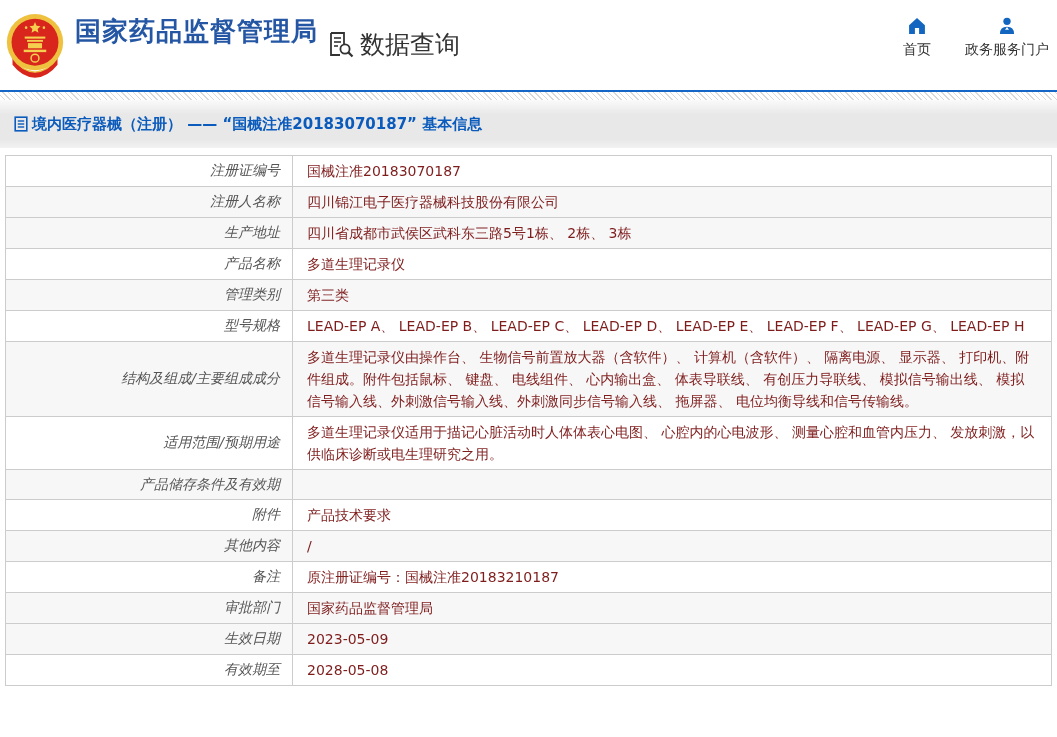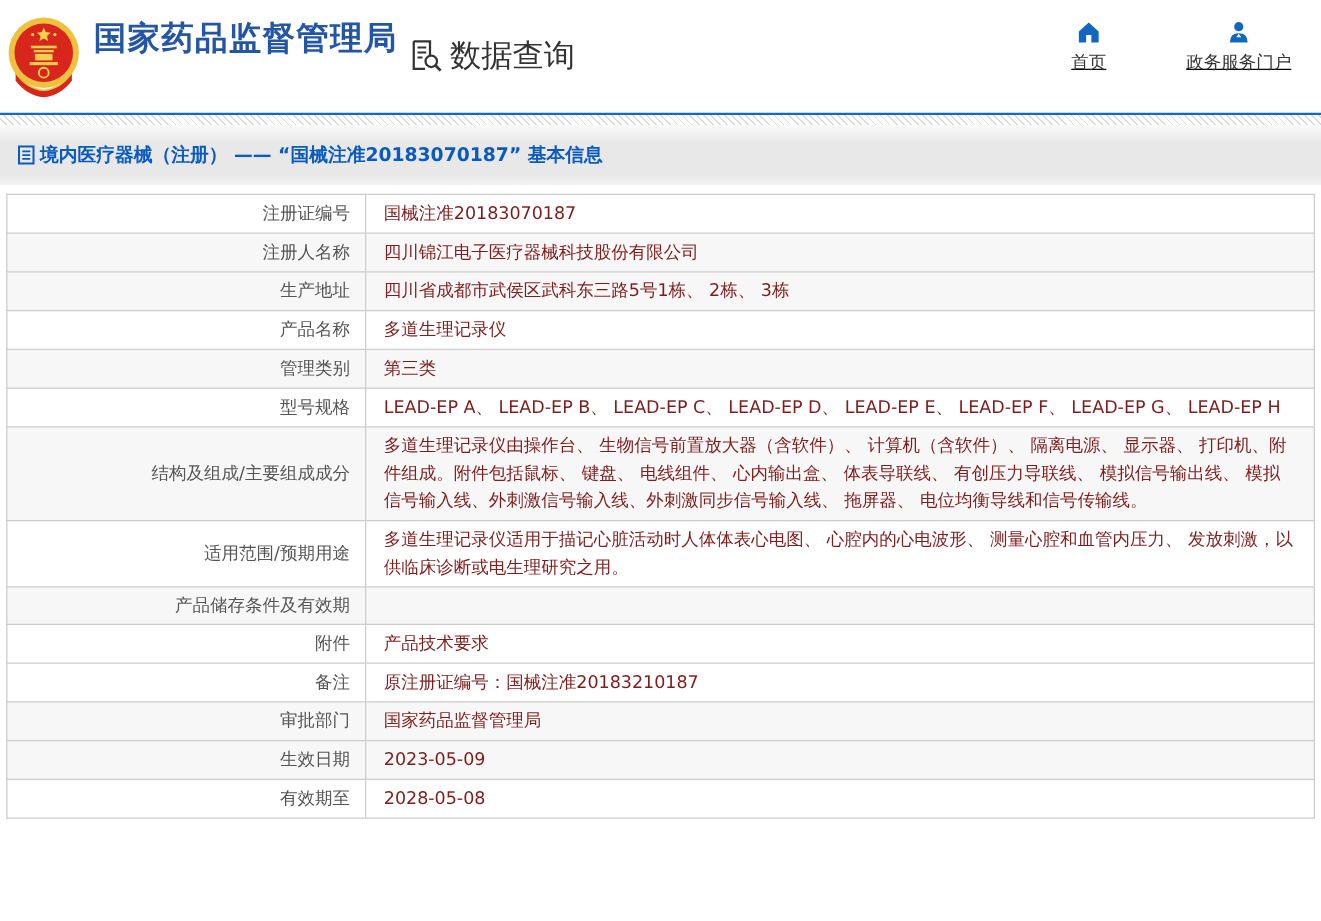--- a/index.html
+++ b/index.html
@@ -7,38 +7,38 @@
     font-family:"DejaVu Sans","Liberation Sans",sans-serif; }
 
   
   .header { height:90px; background:#fff; position:relative; display:flex; align-items:center; }
   .emblem { position:absolute; left:5px; top:11px; width:60px; height:68px; }
   .title-block { position:absolute; left:75px; top:15px; }
   .site-title { font-size:26px; font-weight:bold; color:#2456a4; letter-spacing:1px; line-height:32px; }
   .site-subtitle { font-size:12px; color:#2e63ac; margin-top:4px; }
   .search-entry { position:absolute; left:327px; top:28px; display:flex; align-items:center; gap:6px; cursor:pointer; }
   .search-entry .label { font-size:25px; color:#333; }
-  .top-nav { position:absolute; right:24px; top:16px; display:flex; gap:64px;text-decoration:underline; }
+  .top-nav { position:absolute; right:8px; top:16px; display:flex; gap:34px; }
   .nav-item { display:flex; flex-direction:column; align-items:center; gap:5px; cursor:pointer; }
   .nav-item .nav-label { font-size:14px; color:#333; white-space:nowrap; }
 
   .blue-rule { height:2px; background:#1467c6; }
   .hatch-band { height:8px; background:repeating-linear-gradient(45deg,
       #ffffff 0px, #ffffff 3px, #d9d9d9 3px, #d9d9d9 4px); }
 
   
   .breadcrumb-bar { height:48px; background:linear-gradient(180deg,#fafafa 0%,#e8e8e8 30%,#e8e8e8 82%,#f2f2f2 100%);
       display:flex; align-items:center; padding-left:14px; }
   .breadcrumb-bar .crumb-text { font-size:15px; font-weight:bold; color:#0b5bbd; margin-left:4px; }
 
   
   .table-wrap { margin:7px 5px 0 5px; }
   table.info { width:100%; border-collapse:collapse; table-layout:fixed; }
   table.info td { border:1px solid #ccc; font-size:14px; vertical-align:middle; }
-  td.lbl { width:287px; text-align:right; padding:0 12px 0 6px; color:#555; }
+  td.lbl { width:287px; text-align:right; padding:0 12px 0 6px; color:#555;font-style:italic; }
   td.val { text-align:left; padding:4px 14px; color:#7f1d1d; line-height:22px; }
   tr.single td { height:30px; }
   tr.alt { background:#f7f7f7; }
 
   .icon svg { display:block; }
 </style>
 </head>
 <body>
 
 <div class="header">
@@ -152,20 +152,24 @@
           <td class="val">多道生理记录仪适用于描记心脏活动时人体体表心电图、 心腔内的心电波形、 测量心腔和血管内压力、 发放刺激，以供临床诊断或电生理研究之用。</td>
         </tr>
         <tr class="single alt">
           <td class="lbl">产品储存条件及有效期</td>
           <td class="val"></td>
         </tr>
         <tr class="single">
           <td class="lbl">附件</td>
           <td class="val">产品技术要求</td>
         </tr>
+        <tr class="single alt">
+          <td class="lbl">其他内容</td>
+          <td class="val">/</td>
+        </tr>
         <tr class="single">
           <td class="lbl">备注</td>
           <td class="val">原注册证编号：国械注准20183210187</td>
         </tr>
         <tr class="single alt">
           <td class="lbl">审批部门</td>
           <td class="val">国家药品监督管理局</td>
         </tr>
         <tr class="single alt">
           <td class="lbl">生效日期</td>

